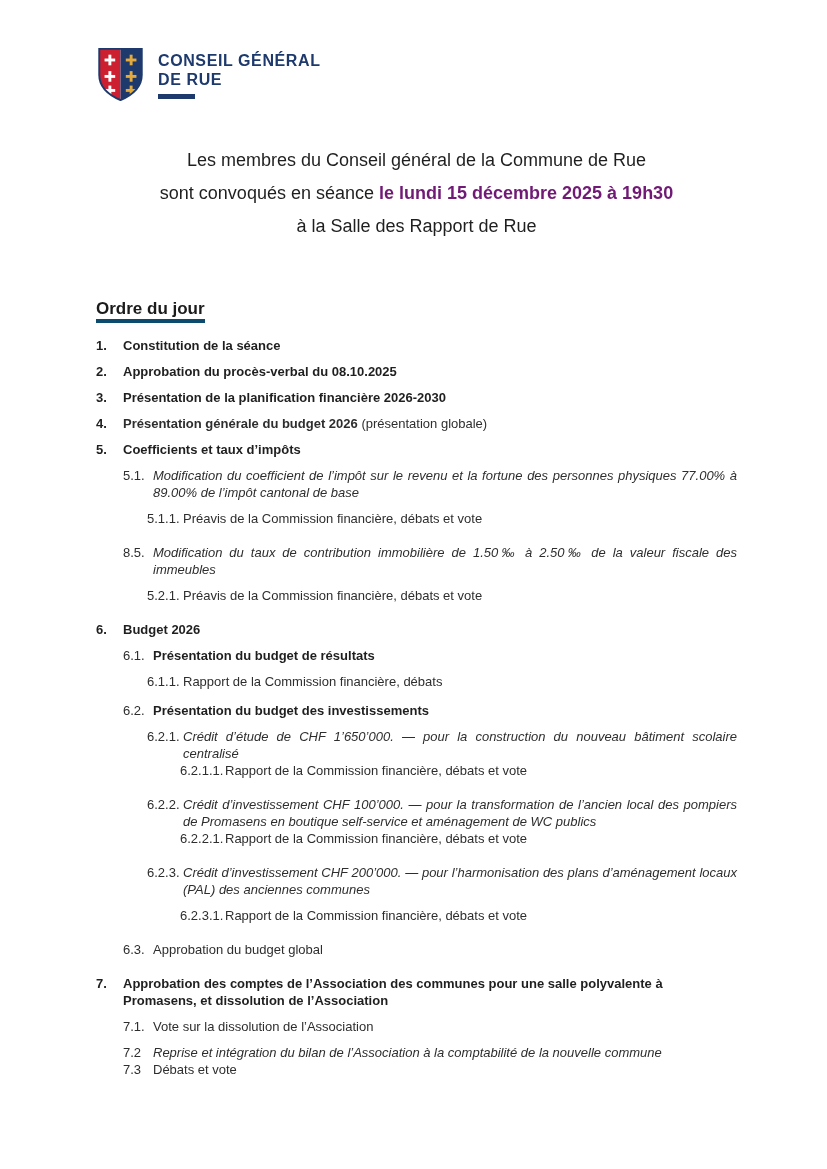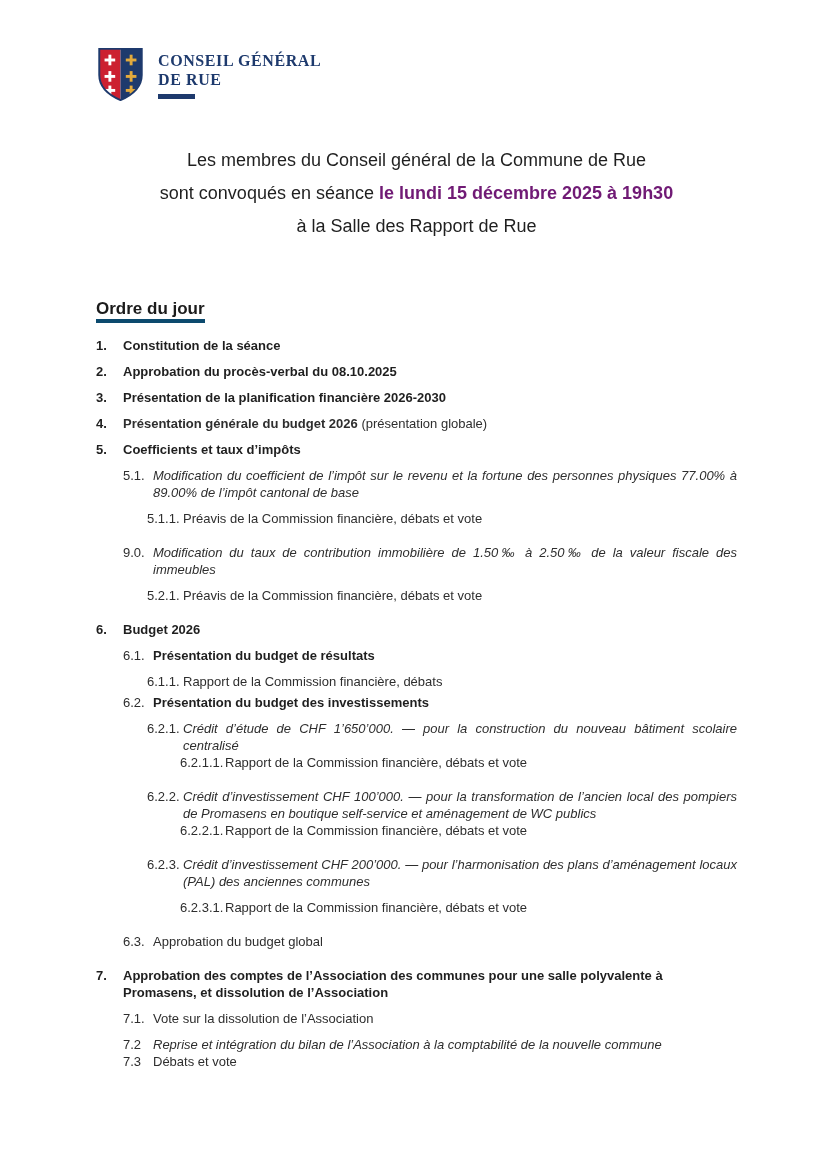--- a/index.html
+++ b/index.html
@@ -18,21 +18,20 @@
   }
   .content {
     padding: 46px 90px 0 96px;
   }
 
   
   .logo-row {
     display: flex;
     align-items: flex-start;
     gap: 13px;
-    font-family: Liberation Serif, serif;
   }
   .crest { width: 49px; height: 56px; flex: none; }
   .org { padding-top: 5px; }
   .org-line {
     font-size: 16px;
     font-weight: 700;
     color: #1e3a6d;
     letter-spacing: 0.6px;
     line-height: 19px;
     white-space: nowrap;
@@ -80,21 +79,21 @@
   .l0 .num { width: 27px; }
   .l1 { padding-left: 27px; } .l1 .num { width: 30px; }
   .l2 { padding-left: 51px; } .l2 .num { width: 36px; }
   .l3 { padding-left: 84px; } .l3 .num { width: 45px; }
 
   .b { font-weight: 700; color: #1f1f1f; }
   .tb .txt { font-weight: 700; color: #1f1f1f; }
   .just .txt { text-align: justify; font-style: italic; }
 
   .mt0  { margin-top: 0; }
-  .mt12 { margin-top: 4px; }
+  .mt12 { margin-top: 12px; }
   .mt17 { margin-top: 17px; }
 </style>
 </head>
 <body>
 
 <div class="page">
   <div class="content">
 
     <div class="logo-row">
       <svg class="crest" viewBox="0 0 50 58" aria-hidden="true">
@@ -173,21 +172,21 @@
         <span class="num">5.1.</span>
         <span class="txt">Modification du coefficient de l’impôt sur le revenu et la fortune des personnes physiques 77.00% à 89.00% de l’impôt cantonal de base</span>
       </div>
 
       <div class="item l2">
         <span class="num">5.1.1.</span>
         <span class="txt">Préavis de la Commission financière, débats et vote</span>
       </div>
 
       <div class="item l1 just mt17">
-        <span class="num">9.0.</span>
+        <span class="num">8.5.</span>
         <span class="txt">Modification du taux de contribution immobilière de 1.50‰ à 2.50‰ de la valeur fiscale des immeubles</span>
       </div>
 
       <div class="item l2">
         <span class="num">5.2.1.</span>
         <span class="txt">Préavis de la Commission financière, débats et vote</span>
       </div>
 
       <div class="item l0 b mt17">
         <span class="num">6.</span>

